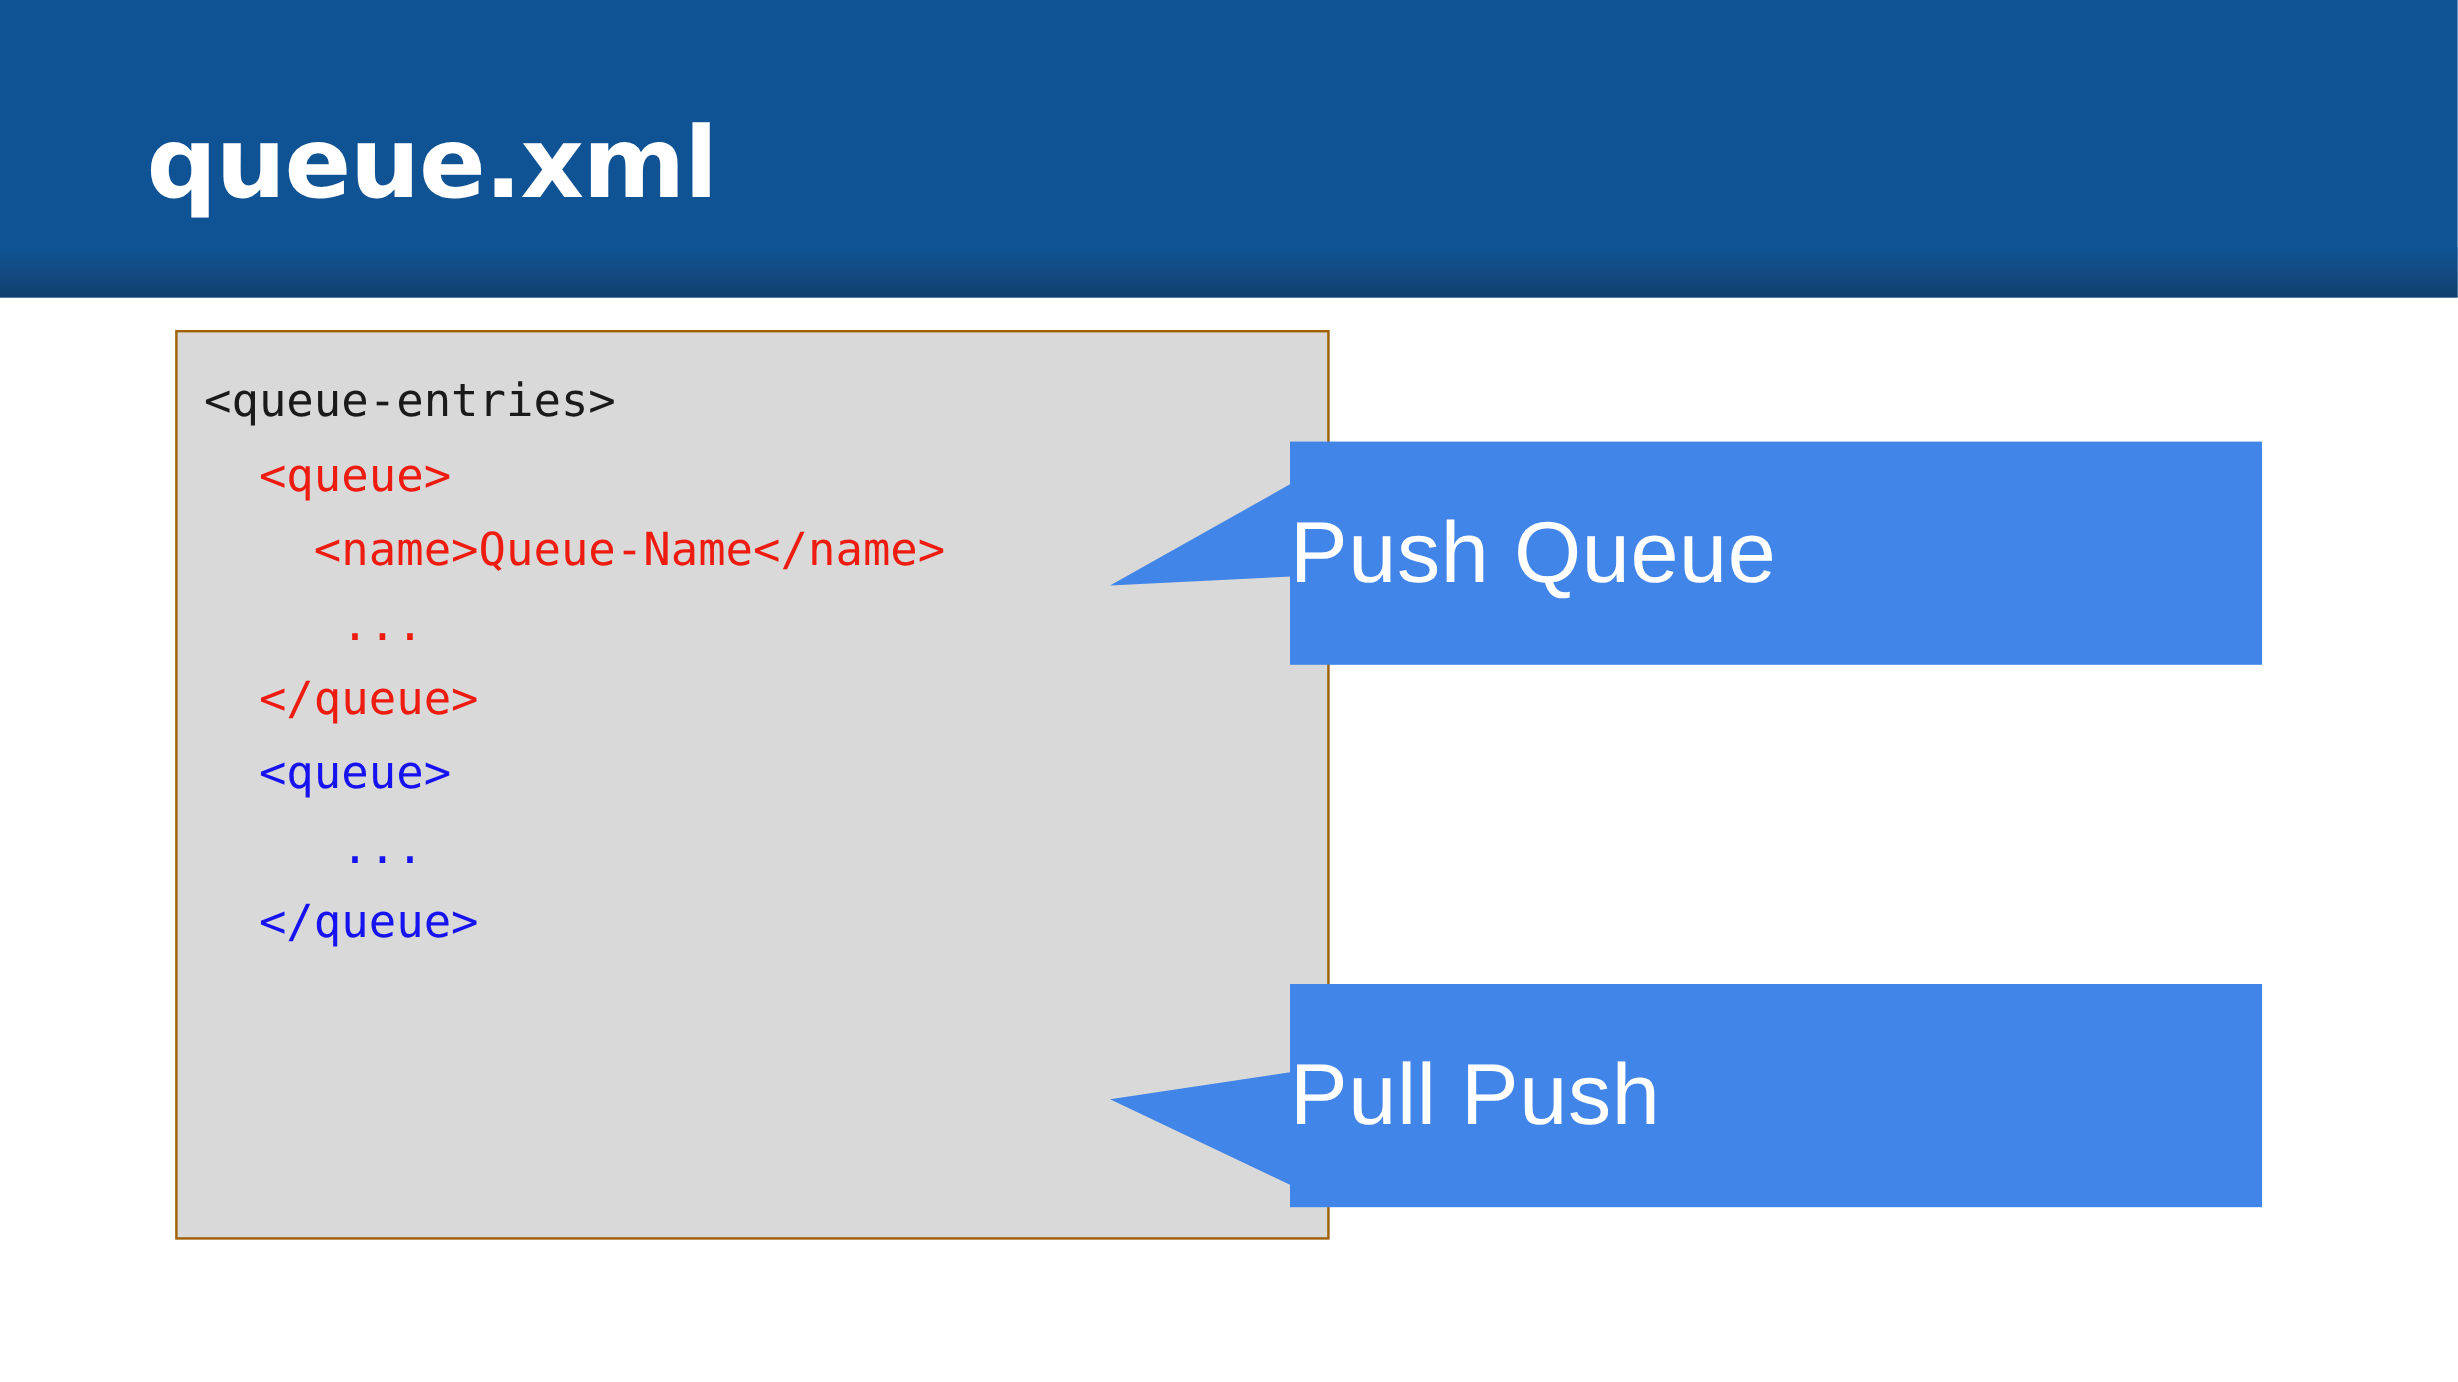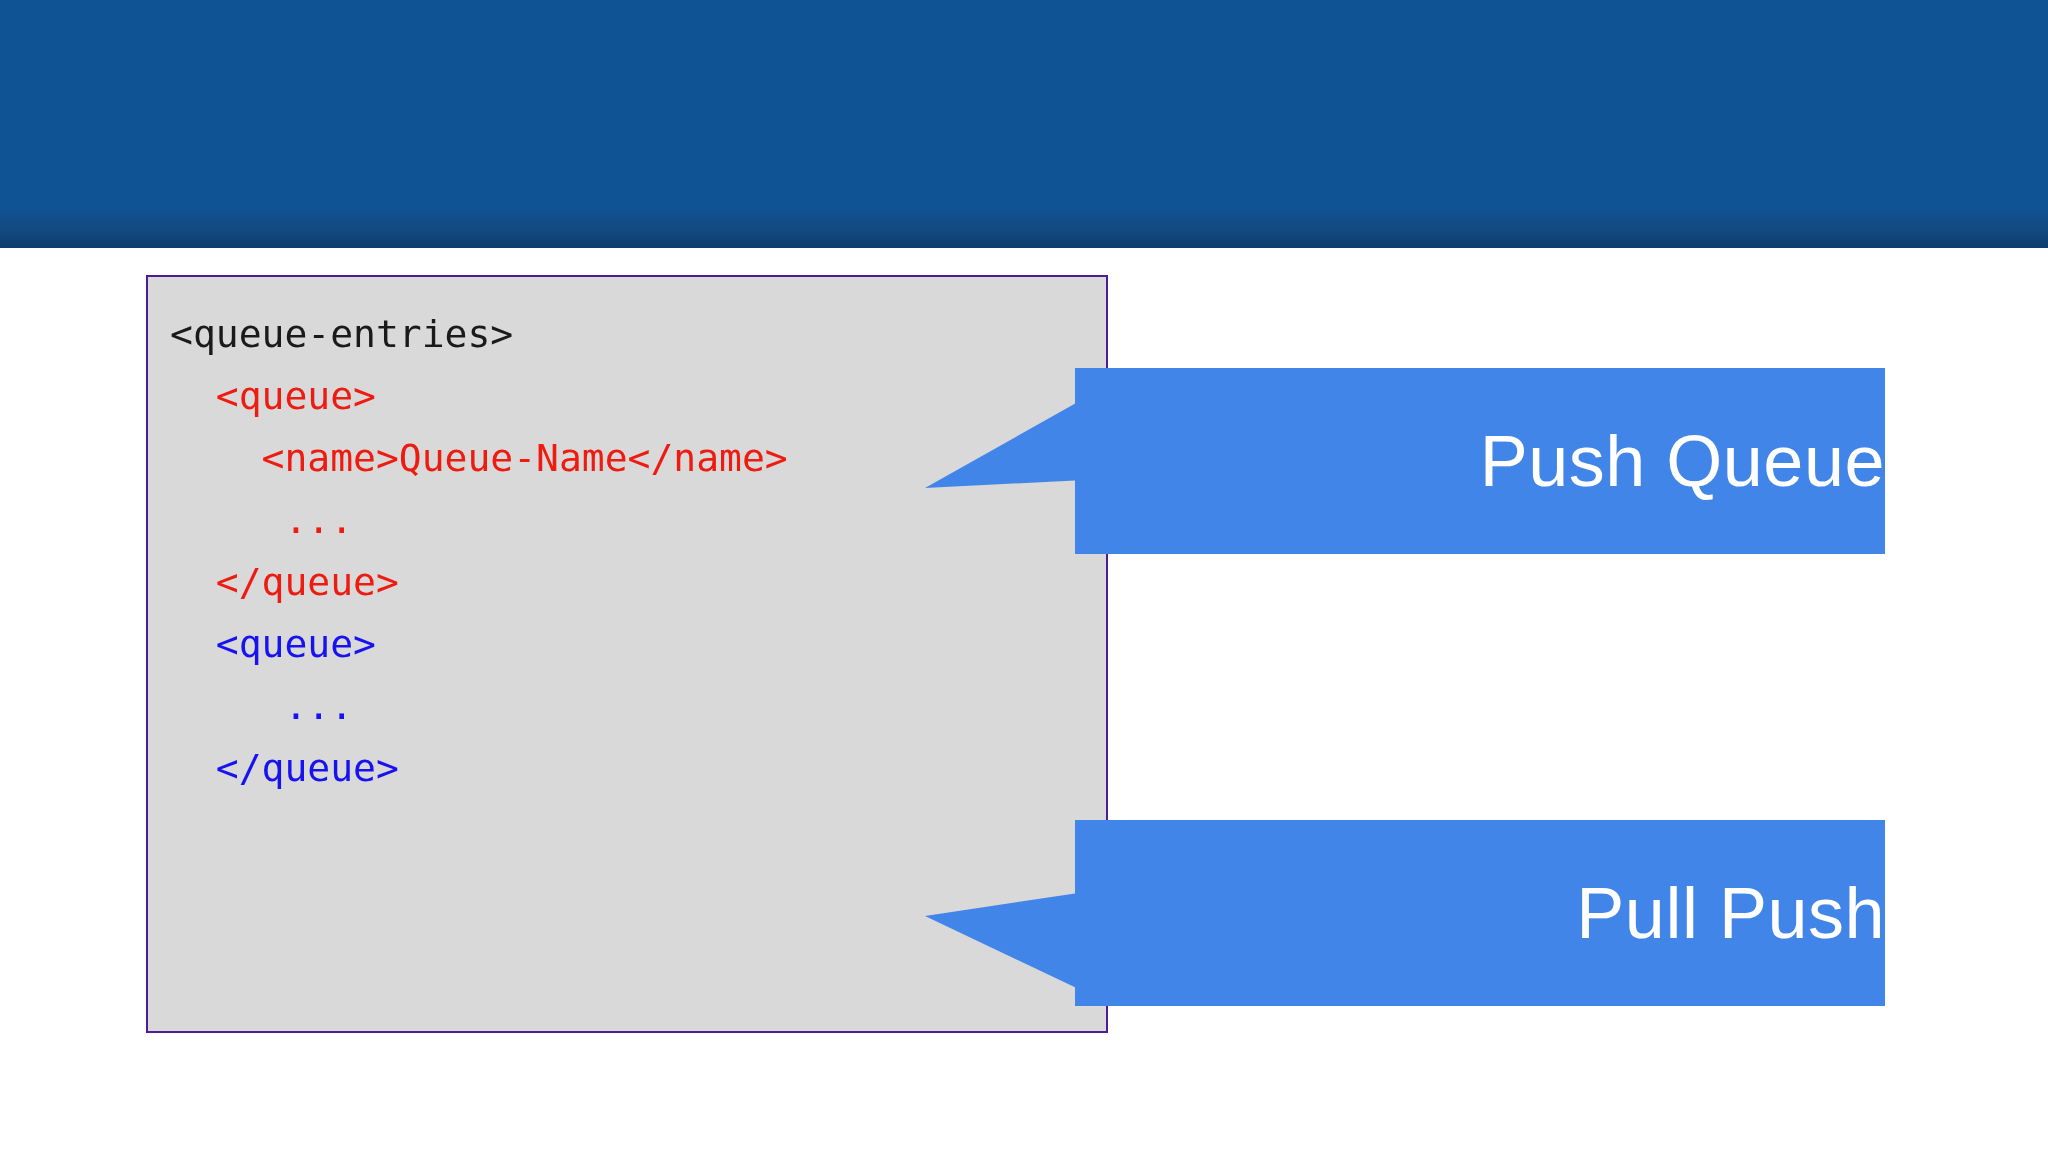--- a/index.html
+++ b/index.html
@@ -47,21 +47,21 @@
   }
 
   
   .code-panel {
     position: absolute;
     left: 146px;
     top: 275px;
     width: 962px;
     height: 758px;
     background: #d9d9d9;
-    border: 2px solid #4c1d95;
+    border: 2px solid #a16207;
     box-sizing: border-box;
     overflow: hidden;
   }
   .code-lines {
     position: absolute;
     left: 22px;
     top: 26px;
     right: 0;
   }
   .code-line {
@@ -74,21 +74,21 @@
   .code-line.red { color: #ee1b11; }
   .code-line.blue { color: #1712f0; }
   .code-line.black { color: #1a1a1a; }
 
   
   .callout {
     position: absolute;
     background: #4285e8;
     display: flex;
     align-items: center;
-    justify-content: flex-end;
+    justify-content: flex-start;
   }
   .callout-label {
     font-family: "Liberation Sans", sans-serif;
     font-size: 72px;
     color: #ffffff;
     white-space: nowrap;
     letter-spacing: 0.5px;
   }
   .callout-tail {
     position: absolute;
@@ -120,20 +120,21 @@
     top: 820px;
     width: 160px;
     height: 186px;
   }
 </style>
 </head>
 <body>
 
 <div class="header">
   <div class="header-gradient"></div>
+  <div class="header-title">queue.xml</div>
 </div>
 
 <div class="code-panel">
   <div class="code-lines">
     <div class="code-line black">&lt;queue-entries&gt;</div>
     <div class="code-line red">  &lt;queue&gt;</div>
     <div class="code-line red">    &lt;name&gt;Queue-Name&lt;/name&gt;</div>
     <div class="code-line red">     ...</div>
     <div class="code-line red">  &lt;/queue&gt;</div>
     <div class="code-line blue">  &lt;queue&gt;</div>

